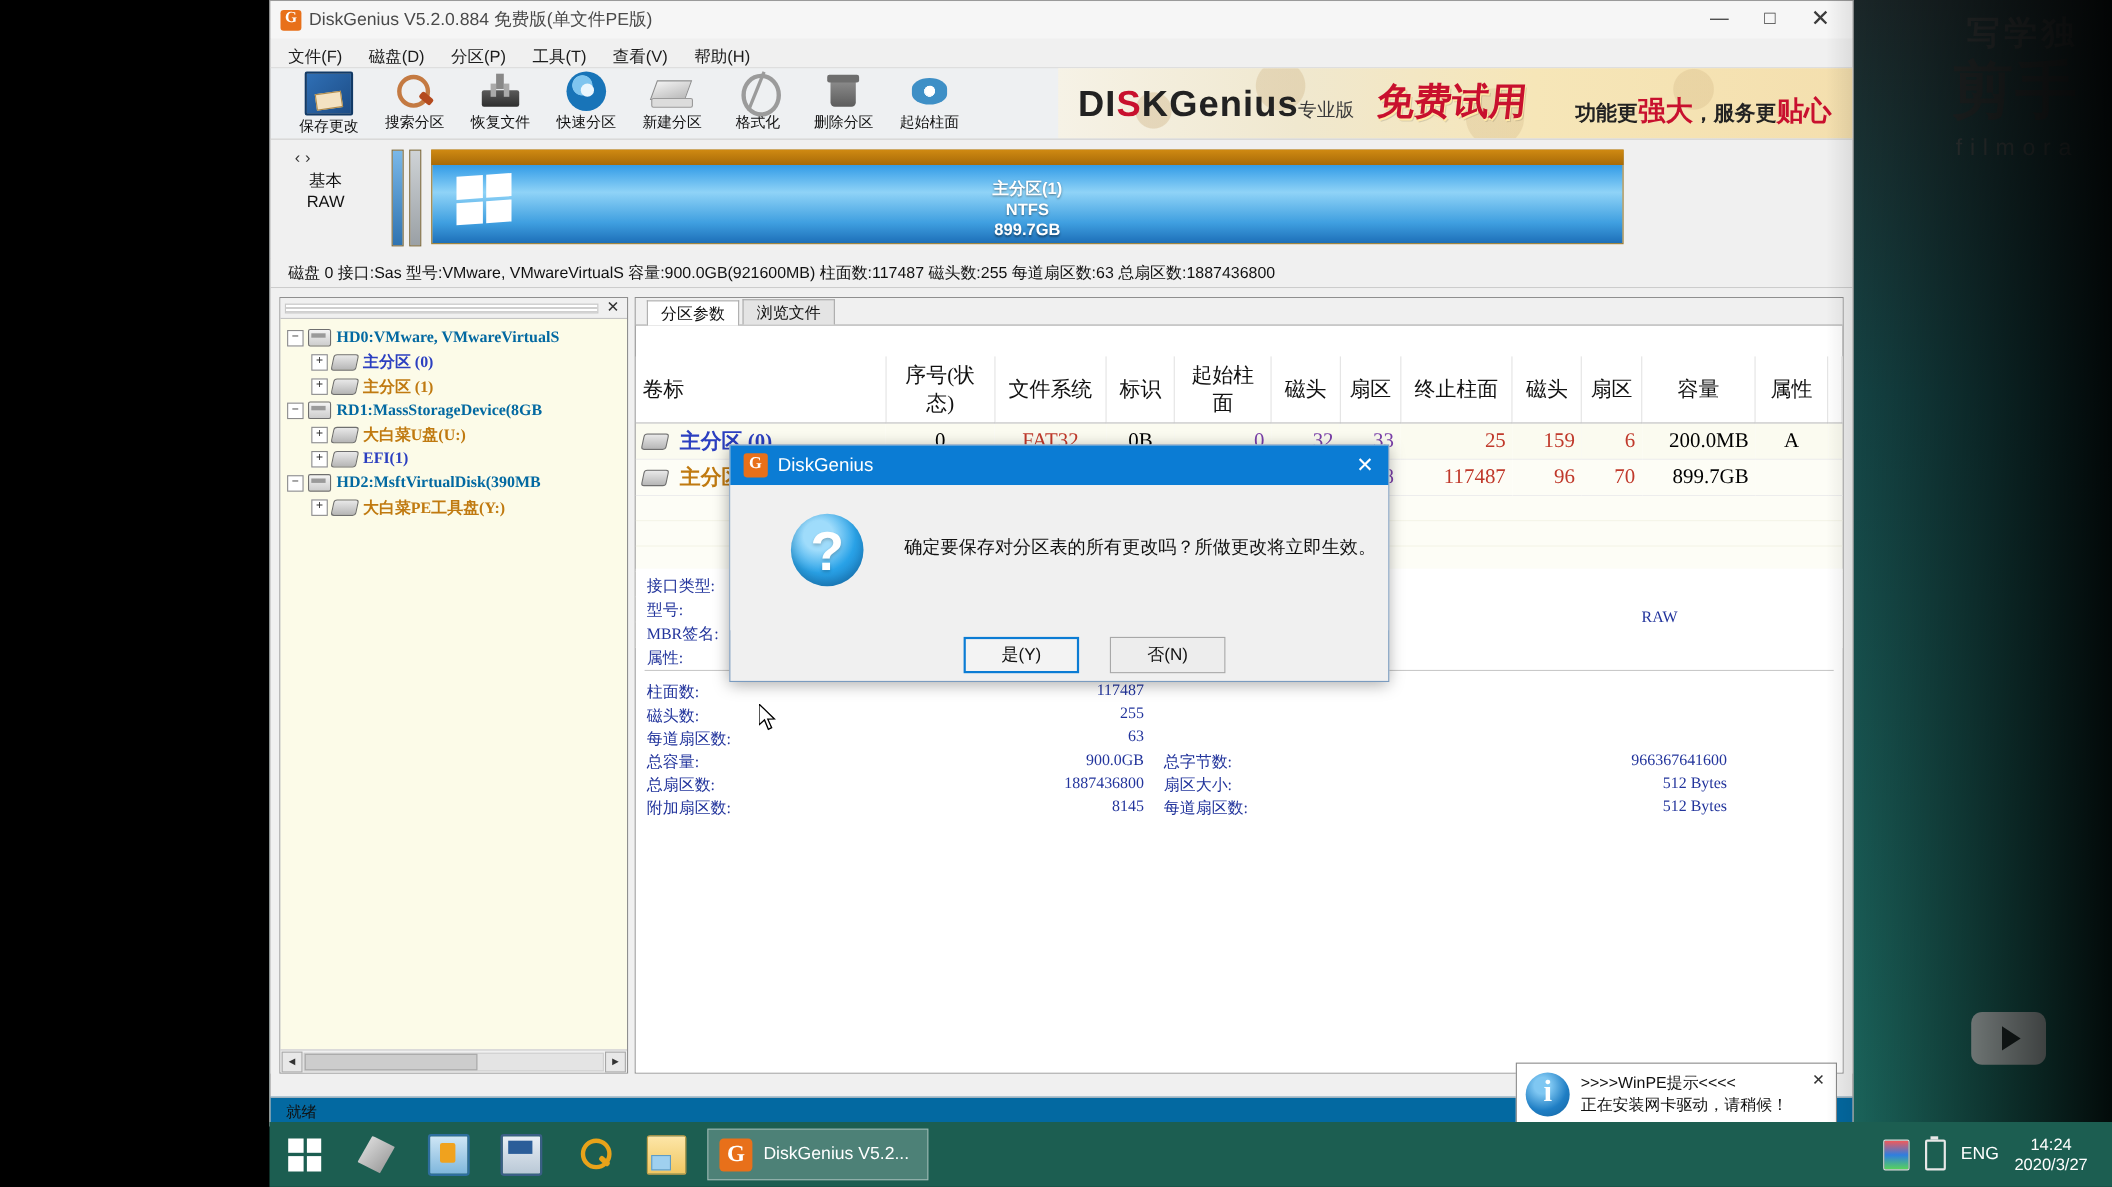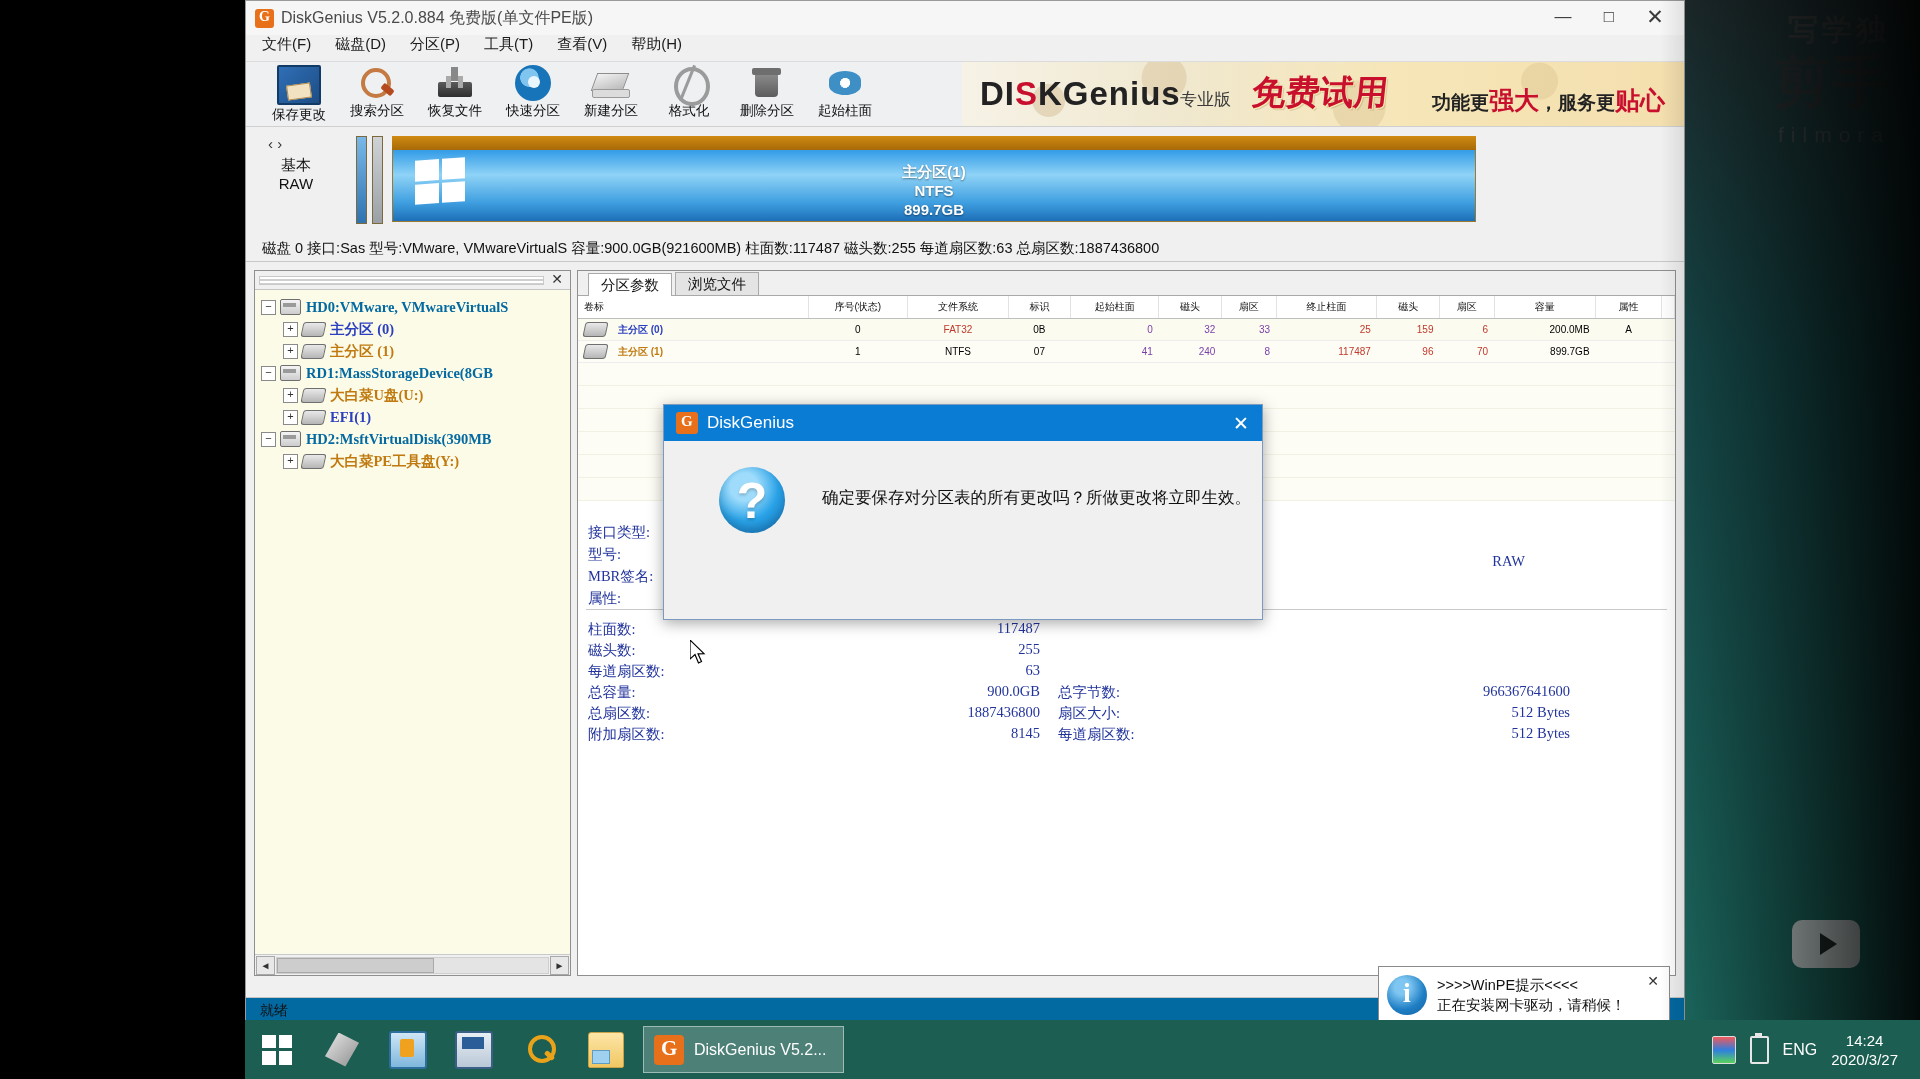--- a/index.html
+++ b/index.html
@@ -26,21 +26,21 @@
   .dg{position:absolute;left:245px;top:0;width:1440px;height:1024px;background:#f0f0f0;
       border:1px solid #9a9a9a;box-sizing:border-box;}
   .dg-title{height:34px;background:#f6f6f6;display:flex;align-items:center;padding:0 4px;position:relative;}
   .dg-ico{width:19px;height:19px;margin:0 7px 0 5px;background:#e8701a;border-radius:3px;position:relative;flex:none;}
   .dg-ico:after{content:"G";position:absolute;left:4px;top:0px;color:#fff;font-size:14px;font-weight:bold;font-family:"Liberation Serif",serif;}
   .dg-title-text{font-size:16px;color:#4a4a4a;}
   .dg-wbtns{position:absolute;right:6px;top:0;display:flex;gap:0;}
   .wbtn{width:46px;height:32px;display:flex;align-items:center;justify-content:center;color:#3b3b3b;font-size:17px;}
   .wbtn.close{font-size:21px;}
 
-  .dg-menu{height:26px;display:flex;align-items:flex-start;padding-left:16px;gap:24px;background:#f0f0f0;}
+  .dg-menu{height:26px;display:flex;align-items:flex-end;padding-left:16px;gap:24px;background:#f0f0f0;}
   .dg-menu span{font-size:15px;color:#1b1b1b;}
 
   .dg-toolbar{height:64px;background:#eef0f2;display:flex;align-items:flex-start;padding-left:14px;position:relative;
      border-top:1px solid #dcdcdc;}
   .tb-item{width:78px;display:flex;flex-direction:column;align-items:center;padding-top:3px;}
   .tb-ico{width:40px;height:36px;position:relative;}
   .tb-lbl{font-size:13.5px;color:#111;margin-top:1px;white-space:nowrap;}
 
   
   .ic-save{background:linear-gradient(135deg,#2f6fb5,#1d4d86);border:2px solid #123a66;border-radius:2px;}
@@ -123,22 +123,22 @@
     display:flex;align-items:center;justify-content:center;color:#333;}
   .ls-track{flex:1;height:15px;background:#e4e4e4;border:1px solid #cfcfcf;position:relative;}
   .ls-thumb{position:absolute;left:0;top:0;width:58%;height:100%;background:#cdcdcd;border:1px solid #a9a9a9;box-sizing:border-box;}
 
   .dg-right{flex:1;margin:8px 8px 0 6px;background:#fff;border:1px solid #8f8f8f;box-sizing:border-box;position:relative;}
   .tabs{height:24px;background:#f0f0f0;display:flex;align-items:flex-end;padding-left:10px;border-bottom:1px solid #a9a9a9;}
   .tab{height:22px;padding:0 12px;font-size:14.5px;display:flex;align-items:center;border:1px solid #a9a9a9;border-bottom:none;
      background:#e4e4e4;color:#111;margin-right:3px;}
   .tab.active{background:#fff;position:relative;top:1px;}
 
-  table.ptab{width:100%;border-collapse:collapse;font-size:10px;
-     font-family:Liberation Sans, sans-serif;}
+  table.ptab{width:100%;border-collapse:collapse;font-size:19px;
+     font-family:Liberation Serif, serif;margin-top:28px;}
   table.ptab th{background:#fff;border-bottom:1px solid #bdbdbd;border-right:1px solid #e3e3e3;font-weight:normal;
      padding:4px 6px;color:#111;}
   table.ptab td{padding:3px 6px;border-bottom:1px solid #ededed;}
   .row-a{background:#fbfbf0;}
   .row-b{background:#fdfdf6;}
   .c-red{color:#c0392b;}
   .c-purple{color:#7a3fa8;}
   .c-blue{color:#2b3fc0;}
   .c-orange{color:#c07a10;}
   .pname{display:flex;align-items:center;gap:6px;font-weight:bold;}
@@ -537,20 +537,24 @@
   <div class="modal">
     <div class="modal-title">
       <div class="m-ico"></div>
       <div class="m-title">DiskGenius</div>
       <div class="m-close">✕</div>
     </div>
     <div class="modal-body">
       <div class="q-icon"></div>
       <div class="m-msg">确定要保存对分区表的所有更改吗？所做更改将立即生效。</div>
     </div>
+    <div class="modal-btns">
+      <div class="mbtn default">是(Y)</div>
+      <div class="mbtn">否(N)</div>
+    </div>
   </div>
 
   <div class="balloon">
     <div class="b-ico"></div>
     <div class="b-txt">
       <div class="b-t1">&gt;&gt;&gt;&gt;WinPE提示&lt;&lt;&lt;&lt;</div>
       <div>正在安装网卡驱动，请稍候！</div>
     </div>
     <div class="b-x">✕</div>
   </div>

